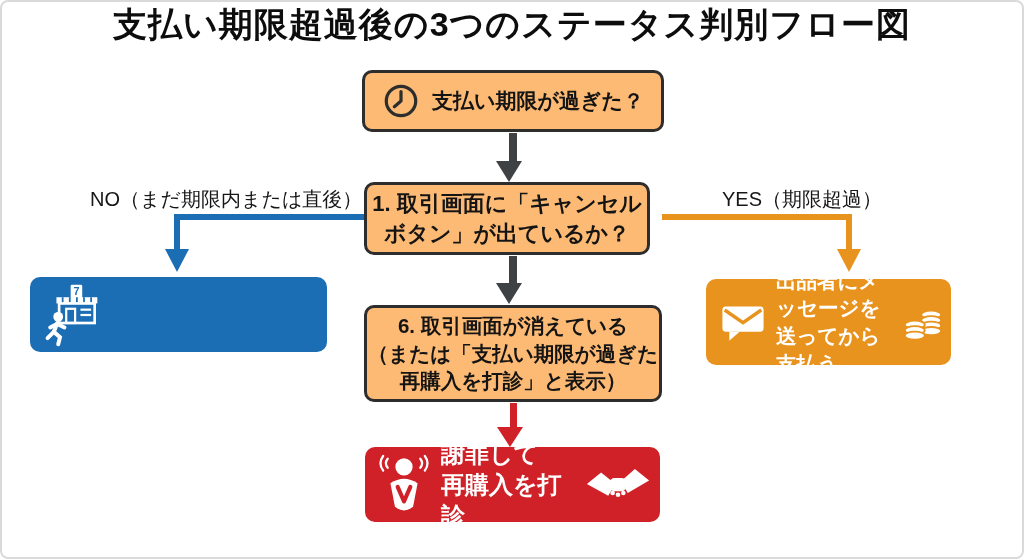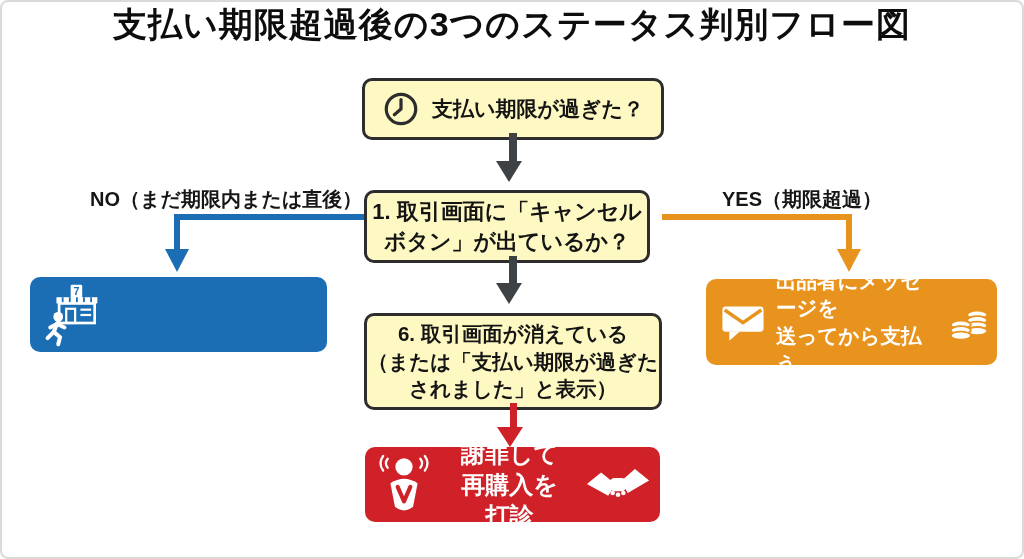--- a/index.html
+++ b/index.html
@@ -10,41 +10,41 @@
     font-family:"Liberation Sans","DejaVu Sans",sans-serif;
     color:var(--text-dark);
   }
   .title{
     position:absolute;left:0;top:0;width:100%;margin:0;
     text-align:center;font-size:34px;font-weight:900;letter-spacing:1px;
     color:#0d0d0d;
   }
   
   .node{
-    position:absolute;background:#fef9c3;border:3px solid var(--node-border);
+    position:absolute;background:#fdba74;border:3px solid var(--node-border);
     border-radius:10px;display:flex;align-items:center;justify-content:center;
-    box-sizing:border-box;text-align:center;margin-top:8px;
+    box-sizing:border-box;text-align:center;
   }
   .node .lines{display:flex;flex-direction:column;justify-content:center;}
   .start-node{left:360px;top:68px;width:302px;height:62px;gap:12px;font-size:21px;font-weight:700;}
   .decision1{left:362px;top:180px;width:286px;height:73px;font-size:22px;font-weight:700;line-height:1.35;}
   .decision2{left:362px;top:303px;width:298px;height:97px;font-size:20.5px;font-weight:700;line-height:1.35;}
   
-  .branch-label{position:absolute;font-size:20px;font-weight:700;color:#161616;white-space:nowrap;}
+  .branch-label{position:absolute;font-size:20px;font-weight:400;color:#161616;white-space:nowrap;}
   .no-label{left:88px;top:184px;}
   .yes-label{left:720px;top:184px;text-align:center;}
   
   .result{
     position:absolute;border-radius:10px;display:flex;align-items:center;
     color:var(--text-light);font-weight:700;box-sizing:border-box;
   }
   .result .lines{display:flex;flex-direction:column;}
   .blue-box{left:28px;top:275px;width:297px;height:75px;background:var(--blue);gap:10px;padding:0 8px 0 14px;font-size:24px;}
-  .orange-box{left:704px;top:277px;width:291px;height:86px;background:var(--orange);gap:10px;padding:0 8px 0 14px;font-size:20.5px;line-height:1.35;}
-  .red-box{left:363px;top:445px;width:295px;height:75px;background:var(--red);gap:25px;padding:0 10px;font-size:24px;line-height:1.3;justify-content:space-between;text-align:center;}
+  .orange-box{left:704px;top:277px;width:245px;height:86px;background:var(--orange);gap:10px;padding:0 8px 0 14px;font-size:20.5px;line-height:1.35;}
+  .red-box{left:363px;top:445px;width:295px;height:75px;background:var(--red);gap:8px;padding:0 10px;font-size:24px;line-height:1.3;justify-content:space-between;}
   
   .stem{position:absolute;}
   .head-down{position:absolute;width:0;height:0;border-left:13px solid transparent;border-right:13px solid transparent;}
   .gray{background:var(--arrow-gray);}
   .gray-head{border-top:21px solid var(--arrow-gray);}
   .blue-stem{background:var(--blue);}
   .blue-head{border-top:23px solid var(--blue);border-left-width:12px;border-right-width:12px;}
   .orange-stem{background:var(--orange);}
   .orange-head{border-top:23px solid var(--orange);border-left-width:12px;border-right-width:12px;}
   .red-stem{background:var(--red);}
@@ -145,21 +145,21 @@
           <ellipse cx="13" cy="36" rx="11" ry="4.5"></ellipse>
         </g>
       </svg>
     </span>
   </div>
 
   <div class="node decision2">
     <div class="lines">
       <span>6. 取引画面が消えている</span>
       <span>（または「支払い期限が過ぎた</span>
-      <span>されました」と表示）</span>
+      <span>再購入を打診」と表示）</span>
     </div>
   </div>
 
   <div class="stem red-stem" style="left:508px;top:401px;width:7px;height:26px;"></div>
   <div class="head-down red-head" style="left:495px;top:425px;"></div>
 
   <div class="result red-box">
     <span class="icon">
       <svg width="58" height="62" viewBox="0 0 64 68">
         <g stroke="#ffffff" stroke-width="2.5" fill="none" stroke-linecap="round">

